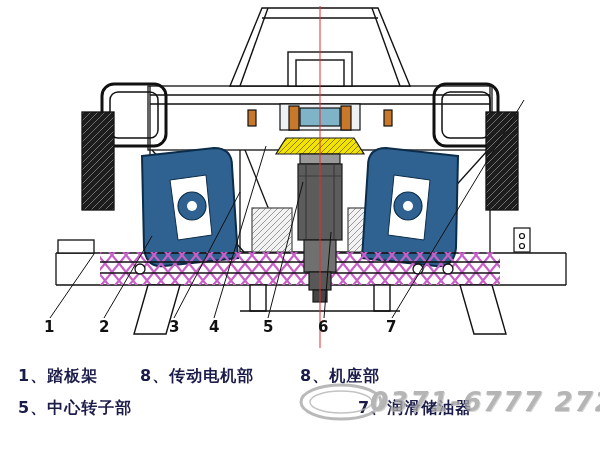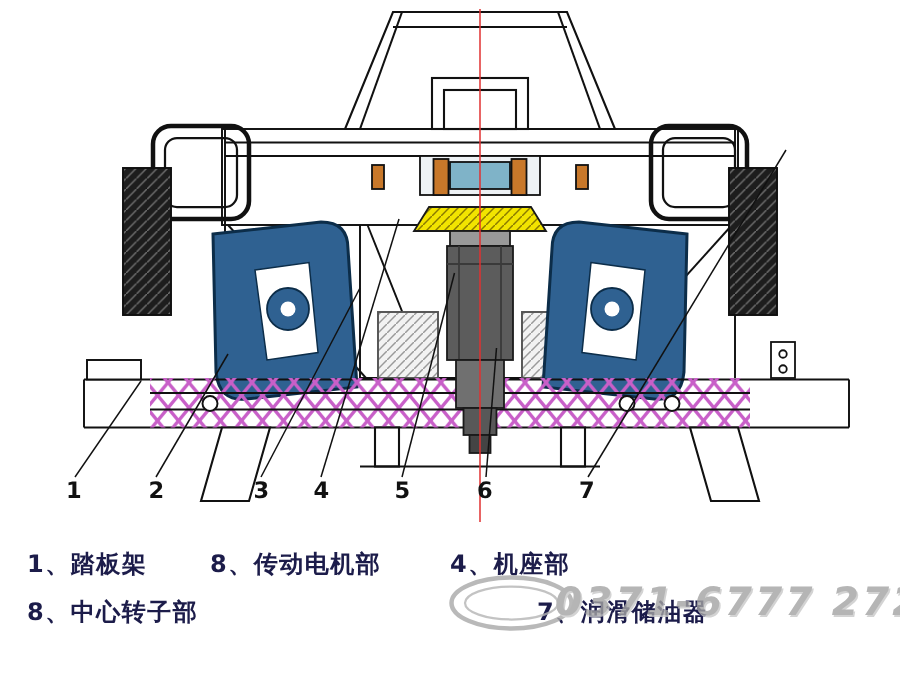--- a/index.html
+++ b/index.html
@@ -160,22 +160,22 @@
         <text x="263" y="332">5</text>
         <text x="318" y="332">6</text>
         <text x="386" y="332">7</text>
       </g>
     </svg>
   </div>
 
   <div class="legend">
     <span style="left:18px;top:366px">1、踏板架</span>
     <span style="left:140px;top:366px">8、传动电机部</span>
-    <span style="left:300px;top:366px">4、机座部</span>
-    <span style="left:18px;top:398px">8、中心转子部</span>
+    <span style="left:300px;top:366px">8、机座部</span>
+    <span style="left:18px;top:398px">5、中心转子部</span>
     <span style="left:358px;top:398px">7、润滑储油器</span>
   </div>
 
   <div class="watermark">
     <svg width="86" height="44" viewBox="0 0 86 44">
       <ellipse cx="43" cy="22" rx="40" ry="17" fill="none" stroke="#a8a8a8" stroke-width="3"></ellipse>
       <ellipse cx="43" cy="22" rx="31" ry="11" fill="none" stroke="#b5b5b5" stroke-width="1.5"></ellipse>
     </svg>
     <span class="phone">0371-6777 2727</span>
   </div>

